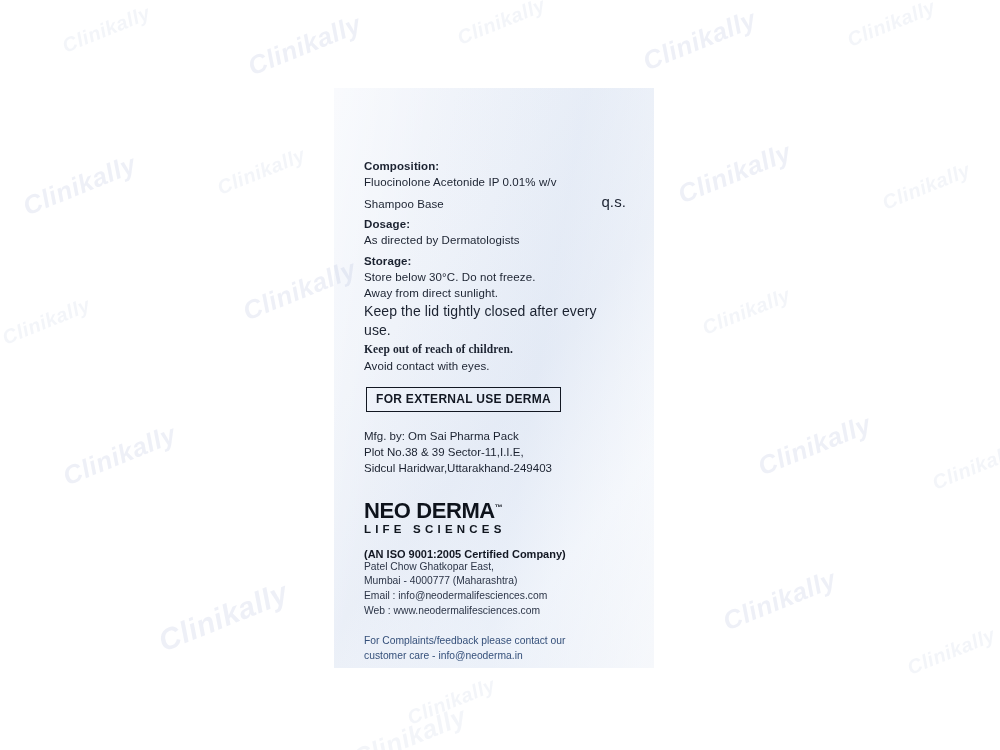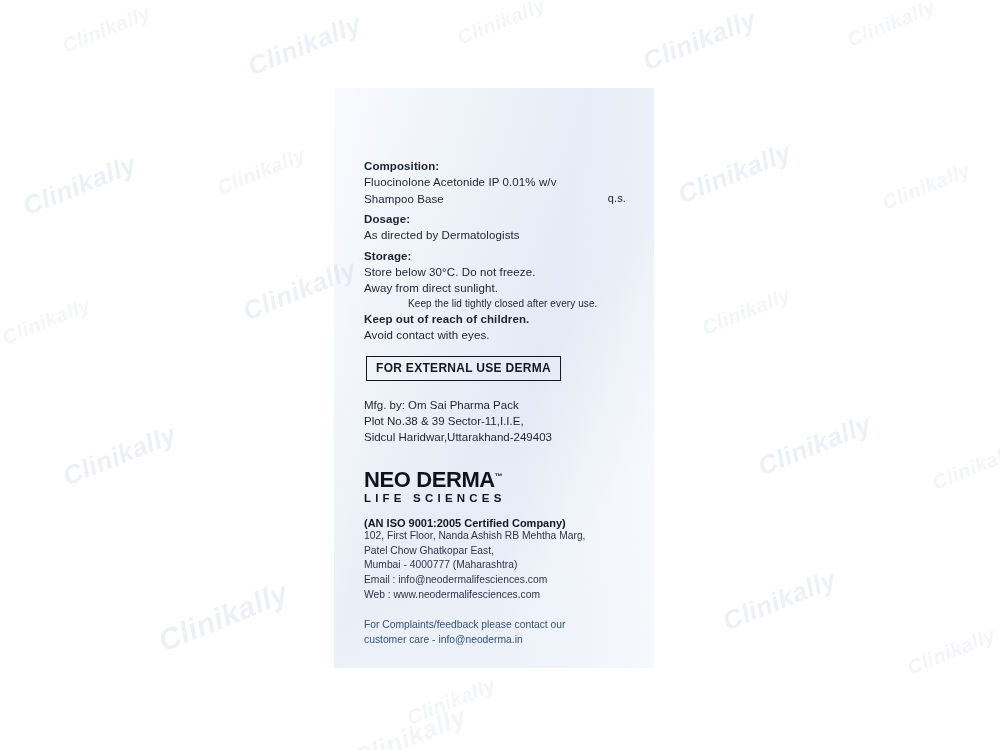--- a/index.html
+++ b/index.html
@@ -65,29 +65,29 @@
     color: #1a1f2b;
   }
 
   .ln {
     font-size: 11.5px;
     line-height: 1.42;
     color: #1b2230;
     letter-spacing: 0.1px;
   }
   .ln.bold { font-weight: 700; }
-  .ln.semi { font-weight: 600; }
-  .ln.sm   { font-size: 10px; margin-left: 44px; }
+  .ln.semi { font-weight: 600; font-family: Liberation Serif, serif; }
+  .ln.sm   { font-size: 14px; }
 
   .row-split {
     display: flex;
     justify-content: space-between;
     align-items: flex-end;
   }
-  .row-split .qs { font-size: 11px; }
+  .row-split .qs { font-size: 15px; }
 
   .gap-s { height: 4px; }
   .gap-m { height: 9px; }
   .gap-l { height: 15px; }
   .gap-xl { height: 22px; }
 
   #external-use-box {
     display: inline-block;
     border: 1.6px solid #121722;
     padding: 4px 9px 5px 9px;
@@ -181,21 +181,20 @@
     <div class="mfg-line">Plot No.38 &amp; 39 Sector-11,I.I.E,</div>
     <div class="mfg-line">Sidcul Haridwar,Uttarakhand-249403</div>
 
     <div class="gap-xl"></div>
     <div class="brand">
       <span>NEO DERMA</span><span class="tm">™</span>
     </div>
     <div class="brand-sub">LIFE SCIENCES</div>
 
     <div class="iso">(AN ISO 9001:2005 Certified Company)</div>
-    <div class="addr">102, First Floor, Nanda Ashish RB Mehtha Marg,</div>
     <div class="addr">Patel Chow Ghatkopar East,</div>
     <div class="addr">Mumbai - 4000777 (Maharashtra)</div>
     <div class="addr">Email : info@neodermalifesciences.com</div>
     <div class="addr">Web :  www.neodermalifesciences.com</div>
 
     <div class="contact">For Complaints/feedback please contact our</div>
     <div class="addr" style="color:#35507a">customer care - info@neoderma.in</div>
   </div>
 </div>
 

